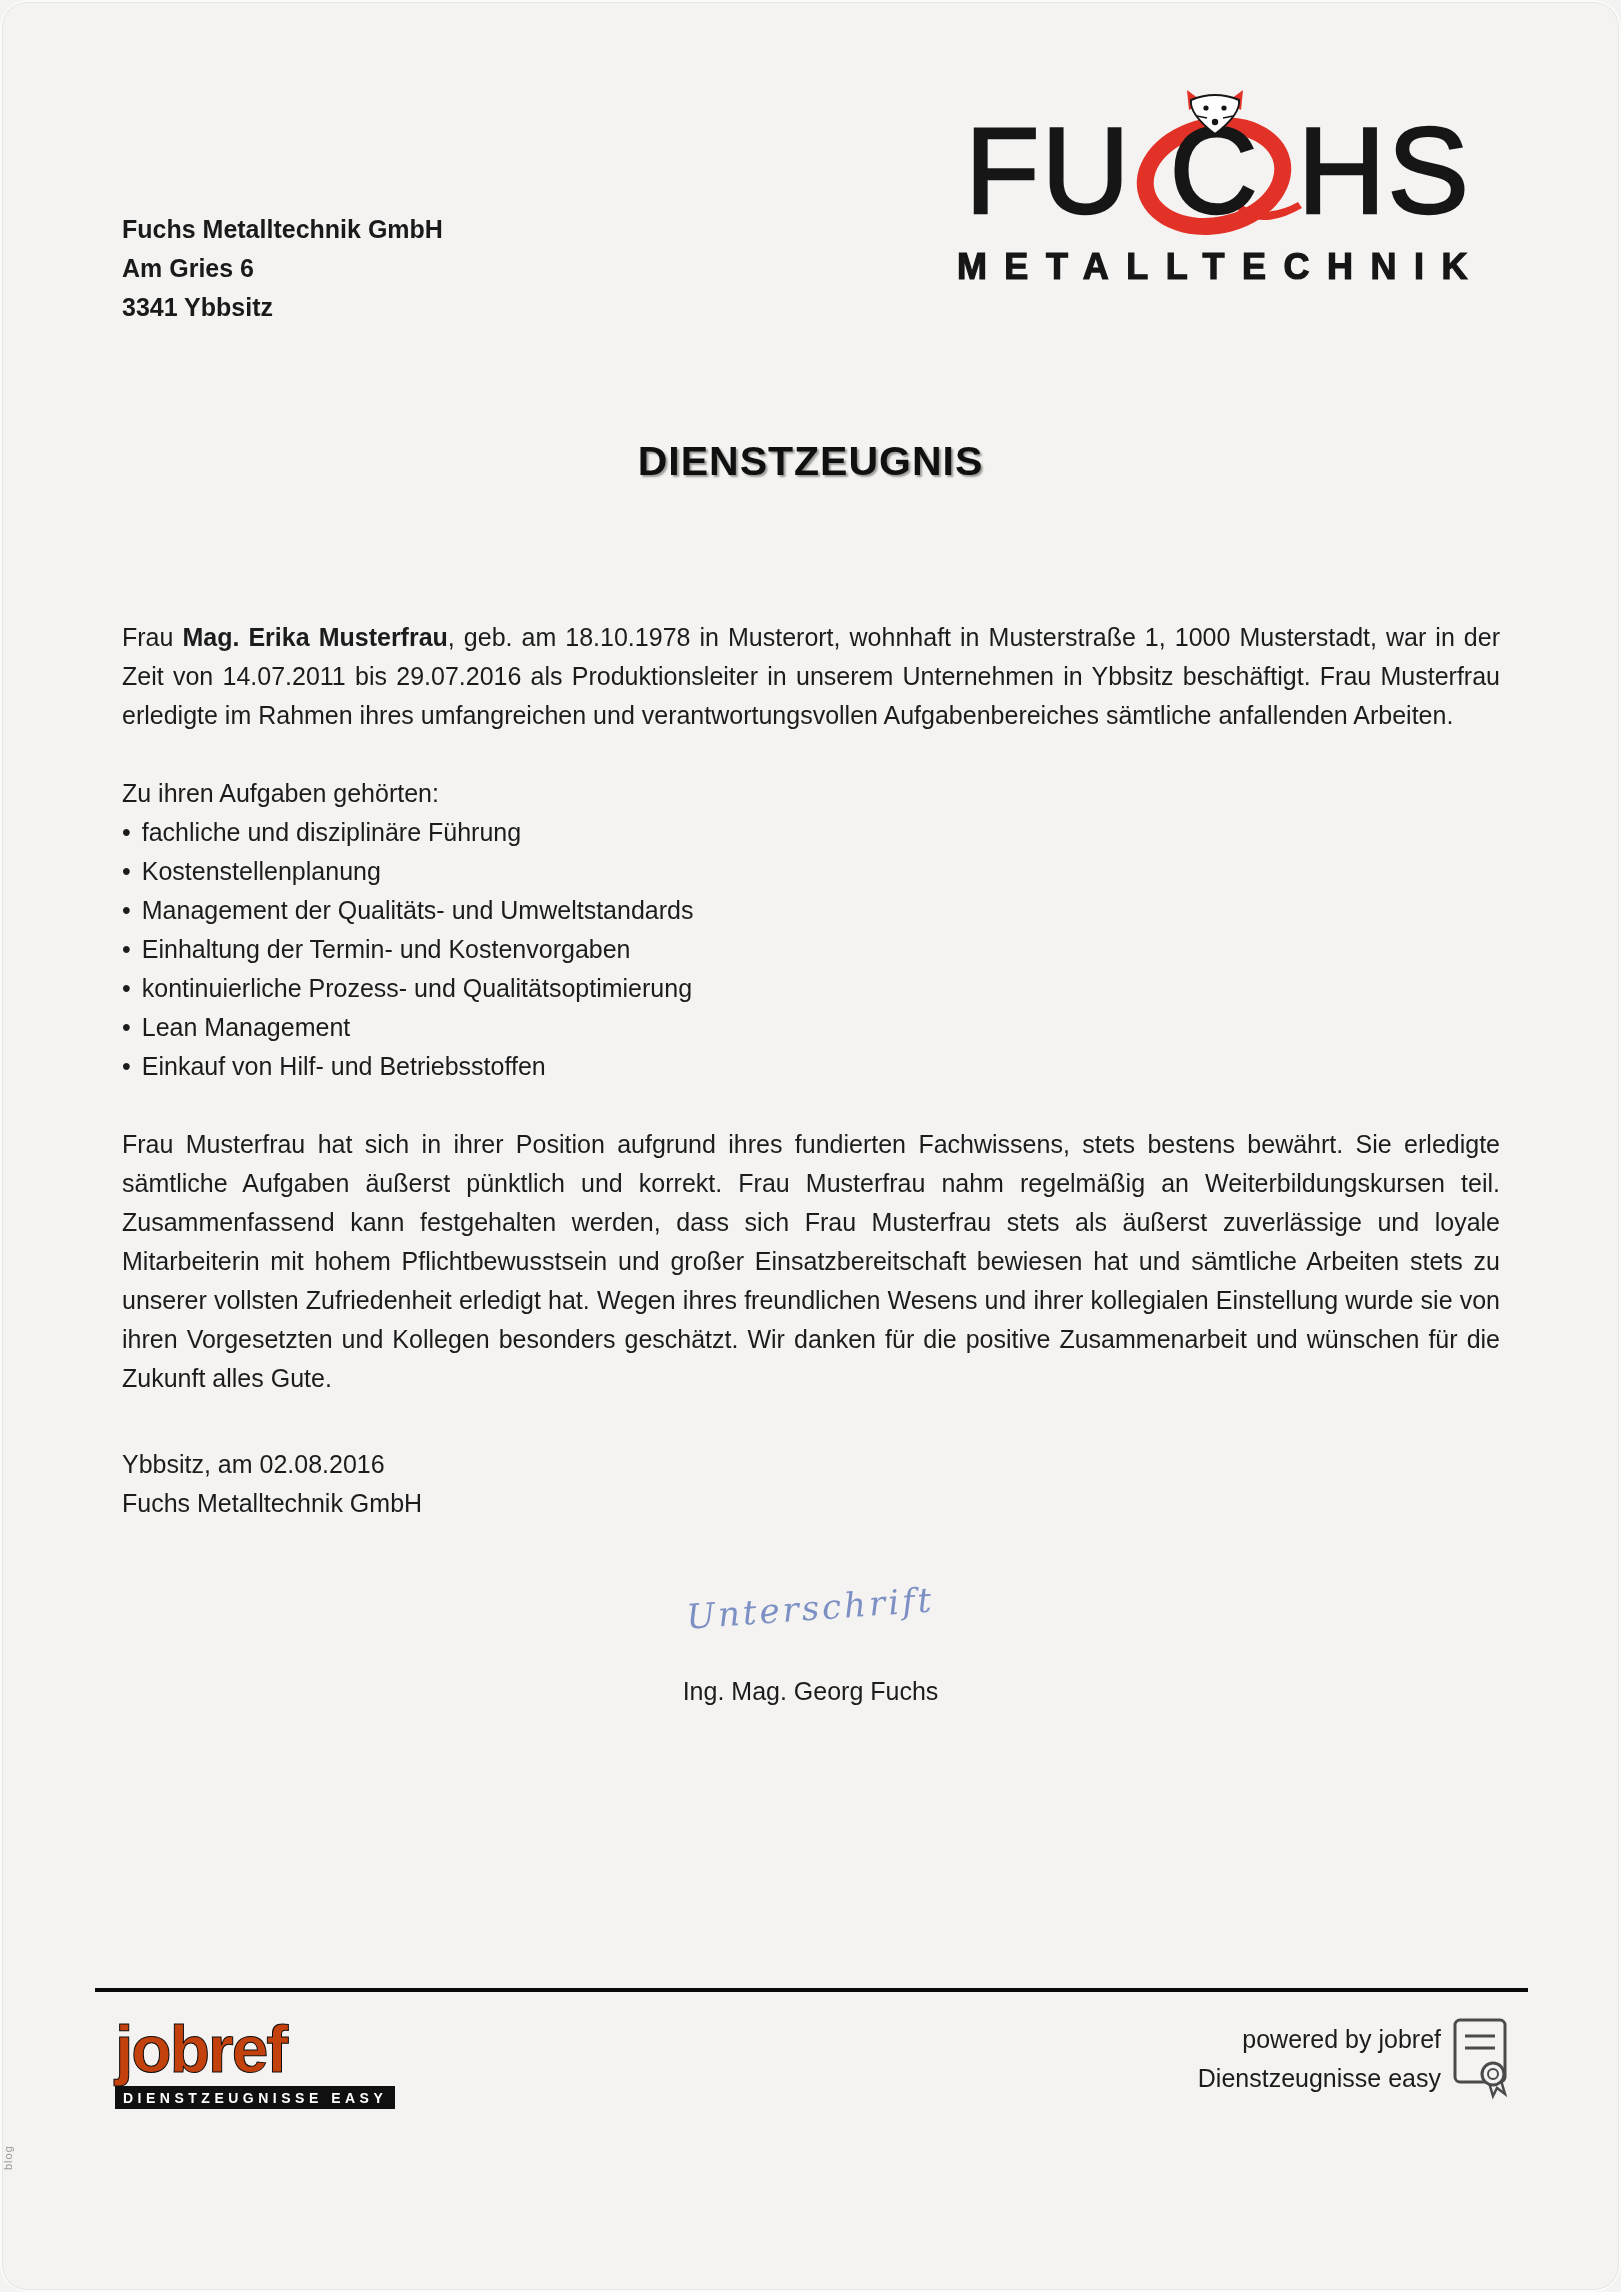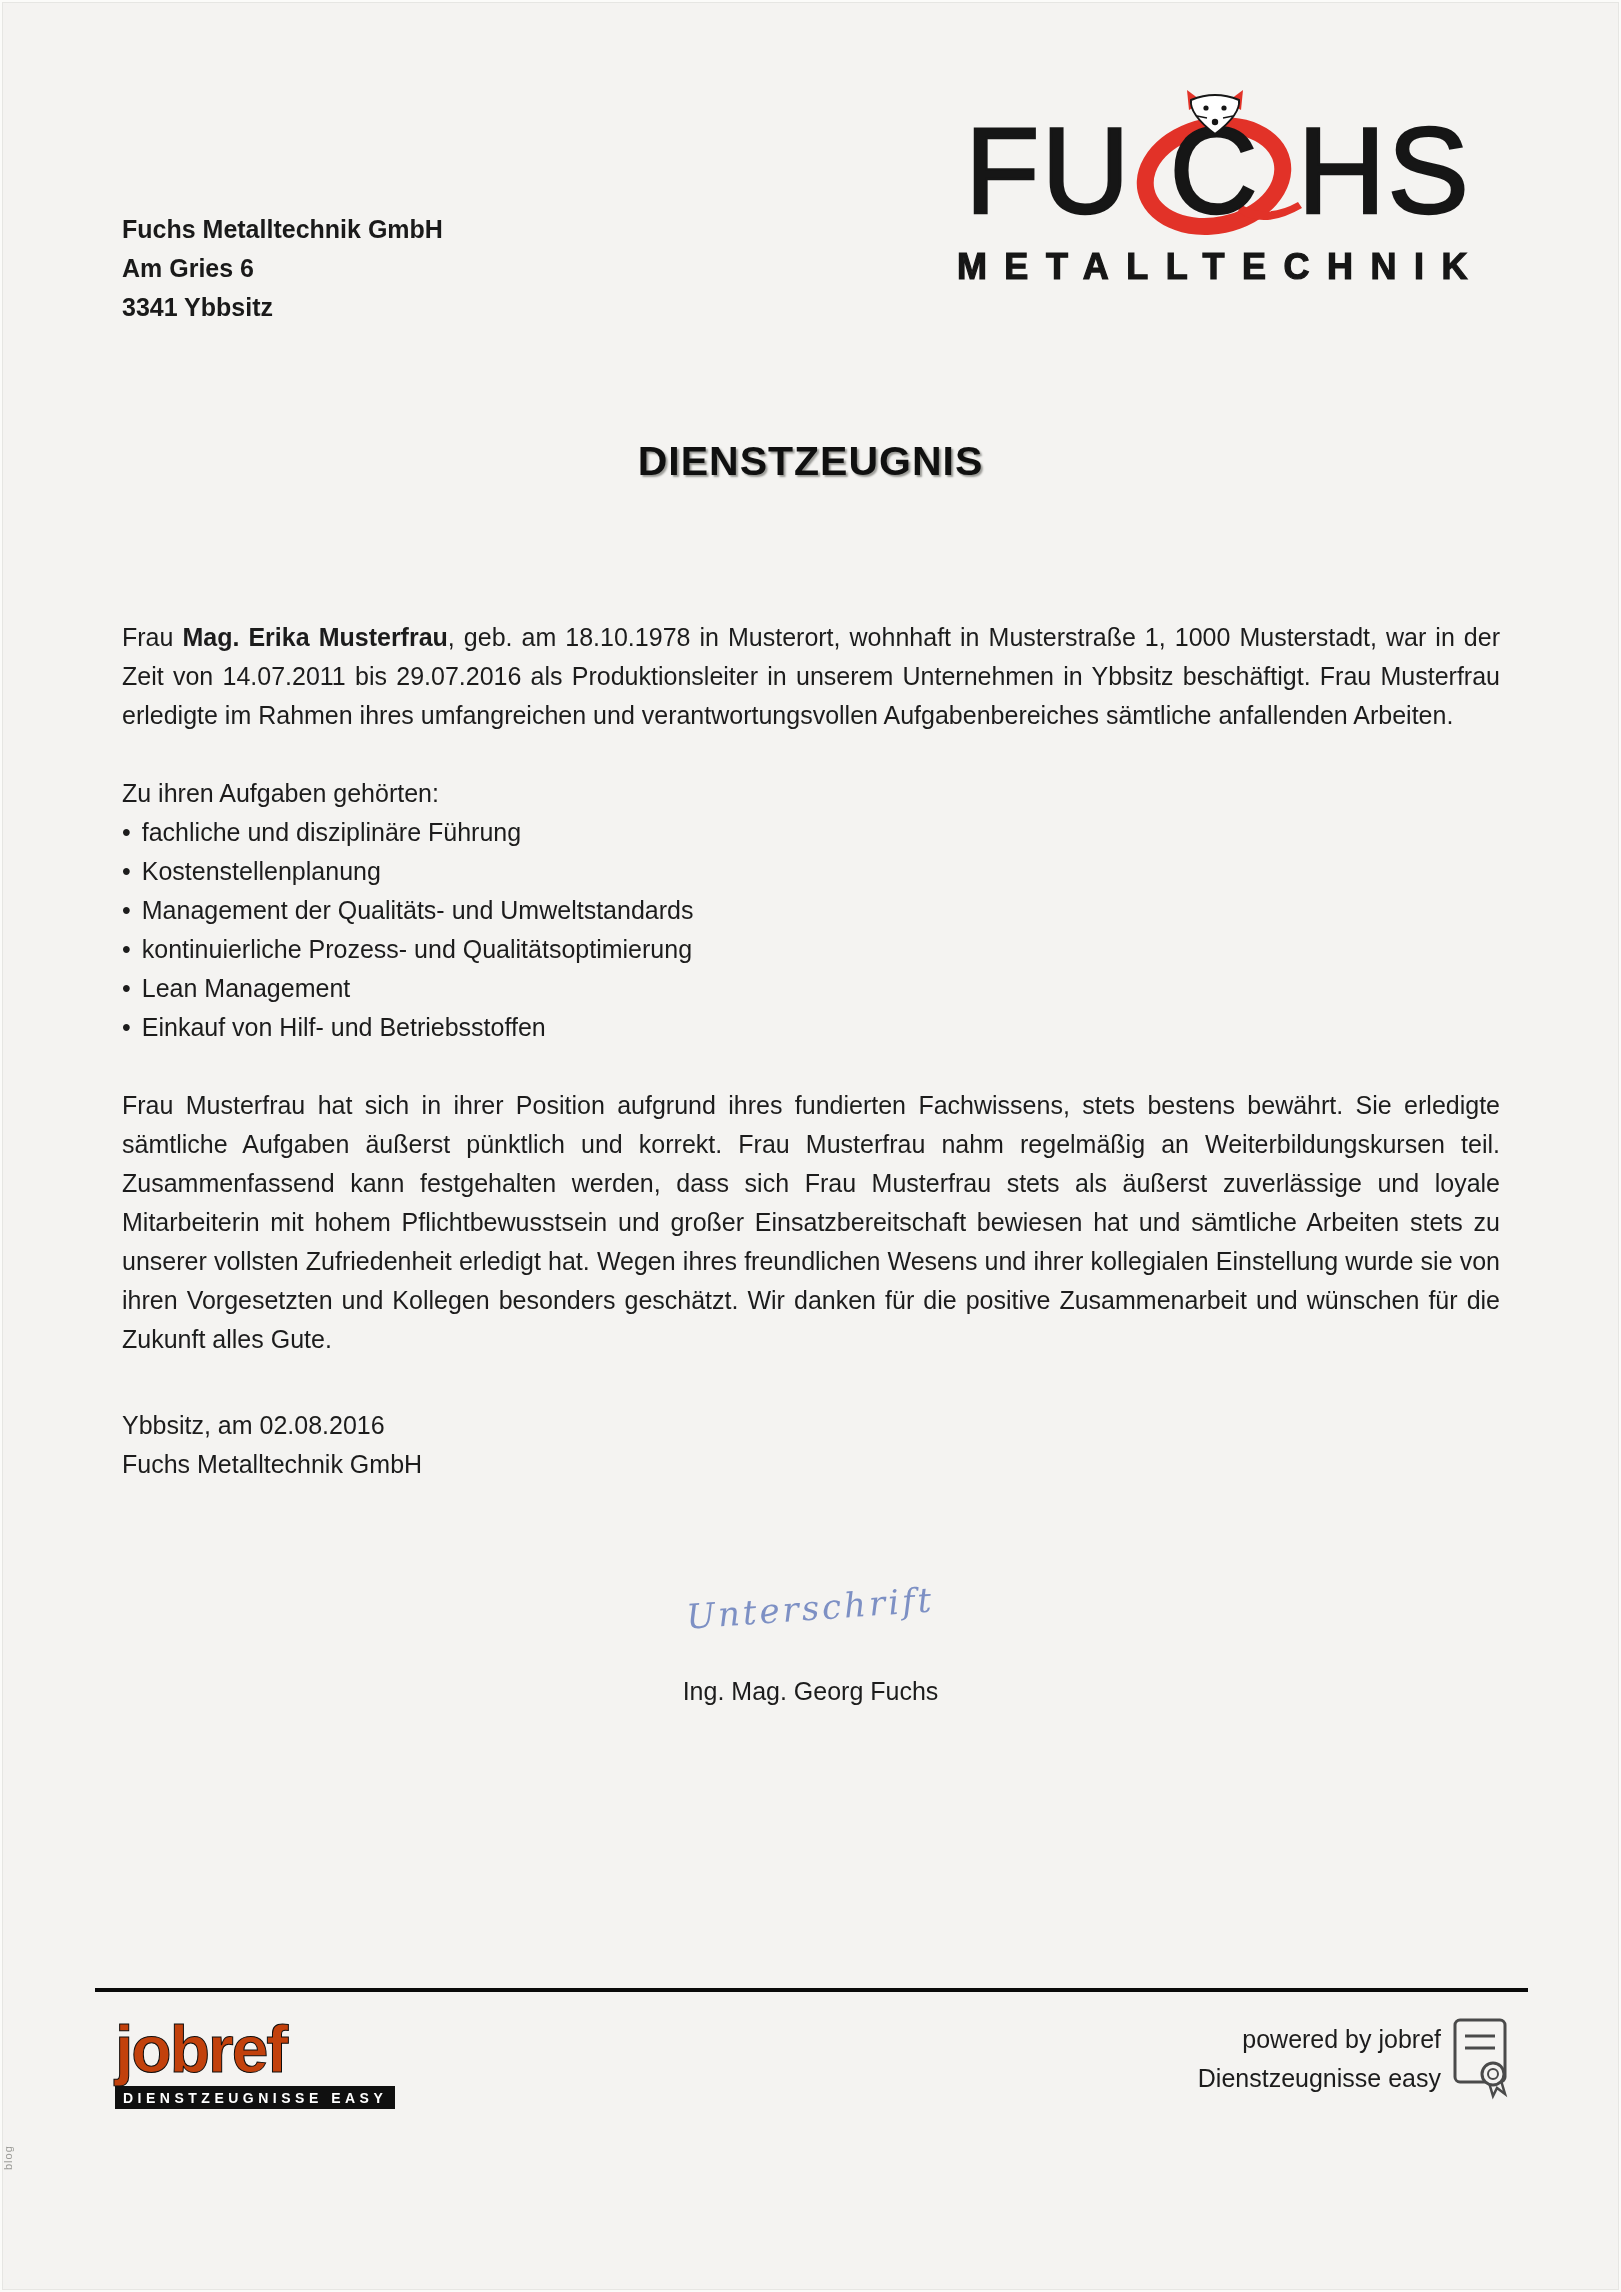--- a/index.html
+++ b/index.html
@@ -4,20 +4,21 @@
 <style>
   html,body{margin:0;padding:0;background:#f3f3f1;}
   .page{
     position:relative;
     width:1621px;height:2292px;
     background:#f4f3f1;
     font-family:"Liberation Sans", sans-serif;
     color:#1c1c1c;
     overflow:hidden;
     box-shadow: inset 0 0 0 2px #fbfbf9, inset 0 0 0 3px #e6e6e3;
+    border-radius: 27px;
   }
   
   .sender{position:absolute;top:210px;left:122px;font-size:25px;font-weight:bold;line-height:39px;color:#1a1a1a;}
   .logo{position:absolute;top:110px;right:150px;width:600px;}
   .logo-word{display:flex;justify-content:flex-end;align-items:flex-start;font-size:122px;line-height:1;font-weight:normal;color:#161616;-webkit-text-stroke:2.5px #161616;letter-spacing:2px;}
   .c-wrap{position:relative;display:inline-block;width:158px;height:122px;text-align:center;margin:0 4px;}
   .c-ring{position:absolute;left:0;top:8px;width:122px;height:82px;border:17px solid #e23228;border-radius:50%;transform:rotate(-12deg);}
   .c-letter{position:relative;z-index:2;}
   .fox-head{position:absolute;z-index:3;top:-22px;left:50%;transform:translateX(-50%);}
   .fox-tail{position:absolute;z-index:1;right:-12px;bottom:-2px;}
@@ -90,20 +91,21 @@
   <h1 class="title">DIENSTZEUGNIS</h1>
 
   <div class="content">
     <p class="para"><span>Frau </span><strong>Mag. Erika Musterfrau</strong><span>, geb. am 18.10.1978 in Musterort, wohnhaft in Musterstraße 1, 1000 Musterstadt, war in der Zeit von 14.07.2011 bis 29.07.2016 als Produktionsleiter in unserem Unternehmen in Ybbsitz beschäftigt. Frau Musterfrau erledigte im Rahmen ihres umfangreichen und verantwortungsvollen Aufgabenbereiches sämtliche anfallenden Arbeiten.</span></p>
 
     <p class="tasks-intro">Zu ihren Aufgaben gehörten:</p>
     <ul class="tasks">
       <li>fachliche und disziplinäre Führung</li>
       <li>Kostenstellenplanung</li>
       <li>Management der Qualitäts- und Umweltstandards</li>
+      <li>Einhaltung der Termin- und Kostenvorgaben</li>
       <li>kontinuierliche Prozess- und Qualitätsoptimierung</li>
       <li>Lean Management</li>
       <li>Einkauf von Hilf- und Betriebsstoffen</li>
     </ul>
 
     <p class="para">Frau Musterfrau hat sich in ihrer Position aufgrund ihres fundierten Fachwissens, stets bestens bewährt. Sie erledigte sämtliche Aufgaben äußerst pünktlich und korrekt. Frau Musterfrau nahm regelmäßig an Weiterbildungskursen teil. Zusammenfassend kann festgehalten werden, dass sich Frau Musterfrau stets als äußerst zuverlässige und loyale Mitarbeiterin mit hohem Pflichtbewusstsein und großer Einsatzbereitschaft bewiesen hat und sämtliche Arbeiten stets zu unserer vollsten Zufriedenheit erledigt hat. Wegen ihres freundlichen Wesens und ihrer kollegialen Einstellung wurde sie von ihren Vorgesetzten und Kollegen besonders geschätzt. Wir danken für die positive Zusammenarbeit und wünschen für die Zukunft alles Gute.</p>
 
     <div class="dateblock">
       <div>Ybbsitz, am 02.08.2016</div>
       <div>Fuchs Metalltechnik GmbH</div>

